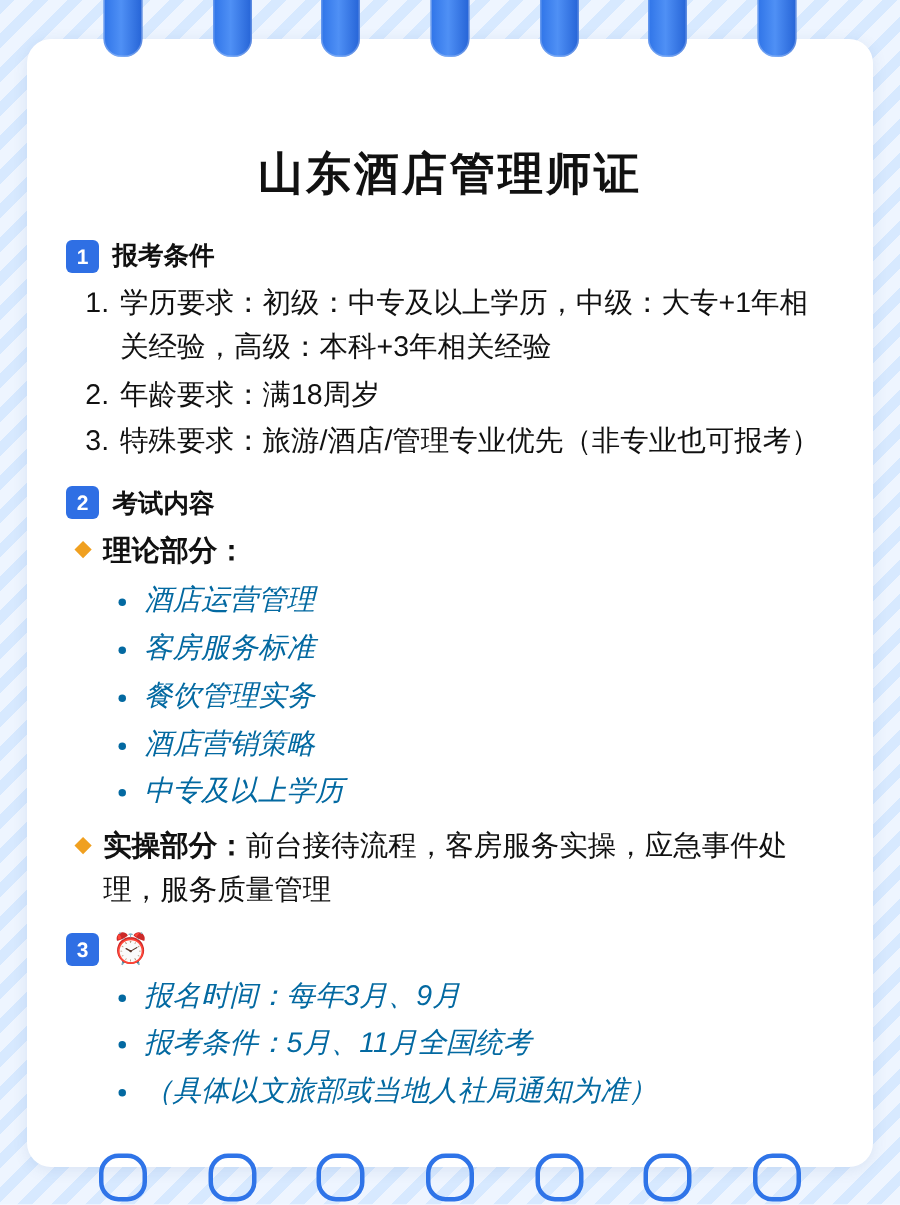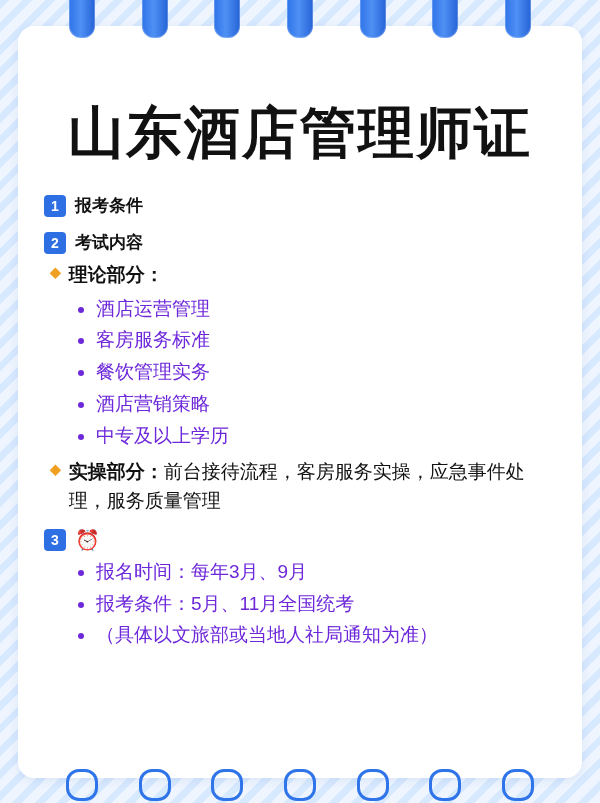--- a/index.html
+++ b/index.html
@@ -75,21 +75,21 @@
     opacity: 0.0;
   }
 
   .content {
     position: relative;
     padding: 60px 26px 10px 26px;
     box-sizing: border-box;
   }
 
   h1.title {
-    font-size: 56px;
+    font-size: 30px;
     font-weight: bold;
     letter-spacing: 2px;
     text-align: center;
     margin: 10px 0 22px 0;
     color: #111;
   }
 
   
   .section-head {
     display: flex;
@@ -152,21 +152,22 @@
   }
   .diamond-line .txt { font-weight: bold; }
   .diamond-line .txt .normal { font-weight: normal; }
 
   
   ul.dotlist {
     margin: 2px 0 2px 0;
     padding-left: 52px;
     font-size: 19px;
     line-height: 1.62;
-    color: #6d28d9;
+    color: #0369a1;
+    font-style: italic;
   }
   ul.dotlist li {
     margin-bottom: 1px;
   }
   ul.dotlist.tight { line-height: 1.6; }
 
   
   .bottom-decor {
     position: absolute;
     left: 18px;
@@ -194,20 +195,25 @@
 
 <div class="notepad">
   <div class="content">
 
     <h1 class="title">山东酒店管理师证</h1>
 
     <div class="section-head">
       <span class="num-badge">1</span>
       <span class="section-title">报考条件</span>
     </div>
+    <ol class="numlist">
+      <li>学历要求：初级：中专及以上学历，中级：大专+1年相关经验，高级：本科+3年相关经验</li>
+      <li>年龄要求：满18周岁</li>
+      <li>特殊要求：旅游/酒店/管理专业优先（非专业也可报考）</li>
+    </ol>
 
     <div class="section-head">
       <span class="num-badge">2</span>
       <span class="section-title">考试内容</span>
     </div>
 
     <div class="diamond-line">
       <span class="diamond">◆</span>
       <span class="txt">理论部分：</span>
     </div>

